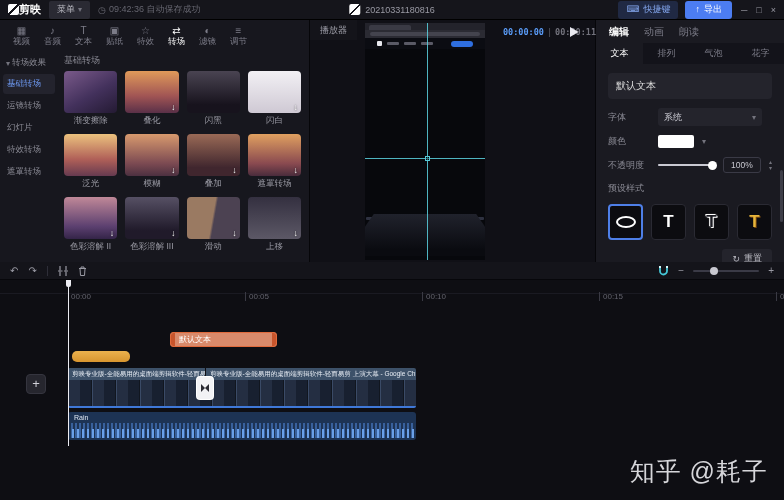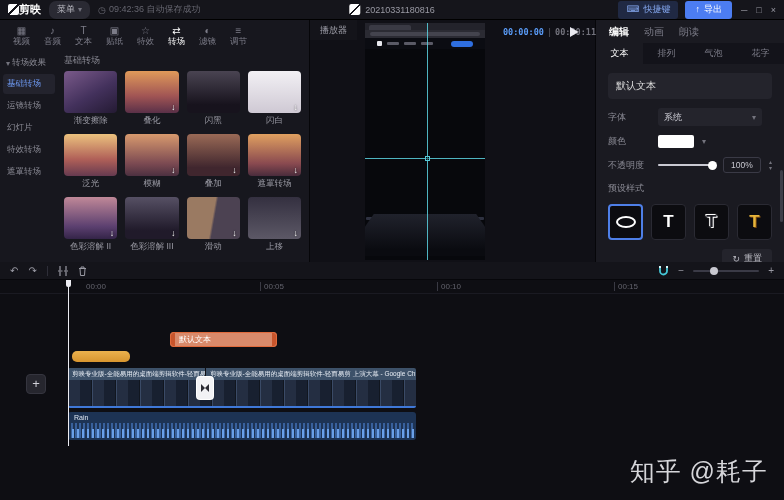--- a/index.html
+++ b/index.html
@@ -4,21 +4,21 @@
 <style>
   *{margin:0;padding:0;box-sizing:border-box;}
   html,body{width:784px;height:500px;overflow:hidden;}
   body{background:#0c0c11;font-family:"Liberation Sans",sans-serif;color:#c8c8d0;font-size:10px;}
   .app{width:784px;height:500px;display:flex;flex-direction:column;}
 
   
   .titlebar{height:20px;flex:none;background:#15151b;border-bottom:1px solid #000;display:flex;align-items:center;padding:0 8px;gap:8px;position:relative;}
   .logo{display:flex;align-items:center;gap:0;color:#fff;font-weight:bold;font-size:11px;}
   .logo-mark{width:11px;height:11px;background:linear-gradient(135deg,#fff 0 45%,#15151b 45% 55%,#fff 55% 100%);border-radius:2px;}
-  .menu-btn{background:#2a2a33;border-radius:7px;padding:2px 8px 3px;color:#b8b8c0;font-size:9px;display:flex;gap:3px;align-items:center;cursor:pointer;}
+  .menu-btn{background:#2a2a33;border-radius:2px;padding:2px 8px 3px;color:#b8b8c0;font-size:9px;display:flex;gap:3px;align-items:center;cursor:pointer;}
   .autosave{color:#65656f;font-size:9px;display:flex;gap:3px;align-items:center;}
   .project{position:absolute;left:50%;transform:translateX(-50%);display:flex;align-items:center;gap:5px;color:#9a9aa4;font-size:9px;}
   .tb-right{margin-left:auto;display:flex;align-items:center;gap:7px;}
   .btn-shortcut{background:rgba(78,127,232,.20);color:#86aaf2;border-radius:3px;padding:2px 8px 3px;font-size:9px;display:flex;gap:4px;align-items:center;cursor:pointer;}
   .btn-export{background:#4c7df2;color:#fff;border-radius:3px;padding:2px 10px 3px;font-size:9px;display:flex;gap:4px;align-items:center;cursor:pointer;}
   .win-controls{display:flex;gap:9px;color:#9a9aa4;font-size:9px;margin-left:2px;}
   .win-controls span{cursor:pointer;}
 
   
   .main{height:242px;flex:none;display:flex;}
@@ -121,21 +121,21 @@
   .timeline{flex:1;min-height:0;background:#0e0e13;display:flex;flex-direction:column;position:relative;}
   .tl-toolbar{height:18px;flex:none;display:flex;align-items:center;padding:0 10px;background:#14141a;border-bottom:1px solid #07070b;}
   .tl-left{display:flex;align-items:center;gap:10px;color:#9a9aa4;font-size:10px;}
   .tl-div{width:1px;height:10px;background:#2e2e38;}
   .tl-icon{cursor:pointer;display:flex;align-items:center;}
   .tl-right{margin-left:auto;display:flex;align-items:center;gap:9px;color:#9a9aa4;}
   .zoom-slider{width:66px;height:2px;background:#3a3a46;border-radius:1px;position:relative;cursor:pointer;}
   .zoom-slider .knob{position:absolute;left:26%;top:-3px;width:8px;height:8px;border-radius:50%;background:#c8c8d0;}
   .tl-body{flex:1;min-height:0;position:relative;}
   .ruler{height:14px;position:relative;border-bottom:1px solid #1a1a22;color:#63636d;font-size:8px;cursor:pointer;}
-  .tick{position:absolute;top:2px;padding-left:3px;margin-left:15px;}
+  .tick{position:absolute;top:12px;padding-left:3px;}
   .tick.with-bar{border-left:1px solid #3a3a44;}
   .tracks{position:absolute;top:14px;left:0;right:0;bottom:0;}
   .add-btn{position:absolute;left:26px;top:80px;width:20px;height:20px;background:#26262e;border:1px solid #35353f;border-radius:4px;color:#d0d0d8;font-size:13px;line-height:18px;text-align:center;cursor:pointer;}
   .clip-text{position:absolute;left:170px;top:38px;width:107px;height:15px;background:#d98a6b;border:1px solid #e06a3c;border-radius:3px;color:#fff;font-size:8px;line-height:13px;padding:0 8px;white-space:nowrap;overflow:hidden;cursor:pointer;}
   .clip-text::before,.clip-text::after{content:"";position:absolute;top:0;bottom:0;width:4px;background:#c8552c;}
   .clip-text::before{left:0;border-radius:2px 0 0 2px;}
   .clip-text::after{right:0;border-radius:0 2px 2px 0;}
   .clip-sticker{position:absolute;left:72px;top:57px;width:58px;height:11px;background:linear-gradient(180deg,#ecb24e,#d8952f);border-radius:5px;cursor:pointer;}
   .video-track{position:absolute;left:68px;top:74px;width:348px;height:40px;cursor:pointer;}
   .vt-header{height:12px;display:flex;gap:1px;}

